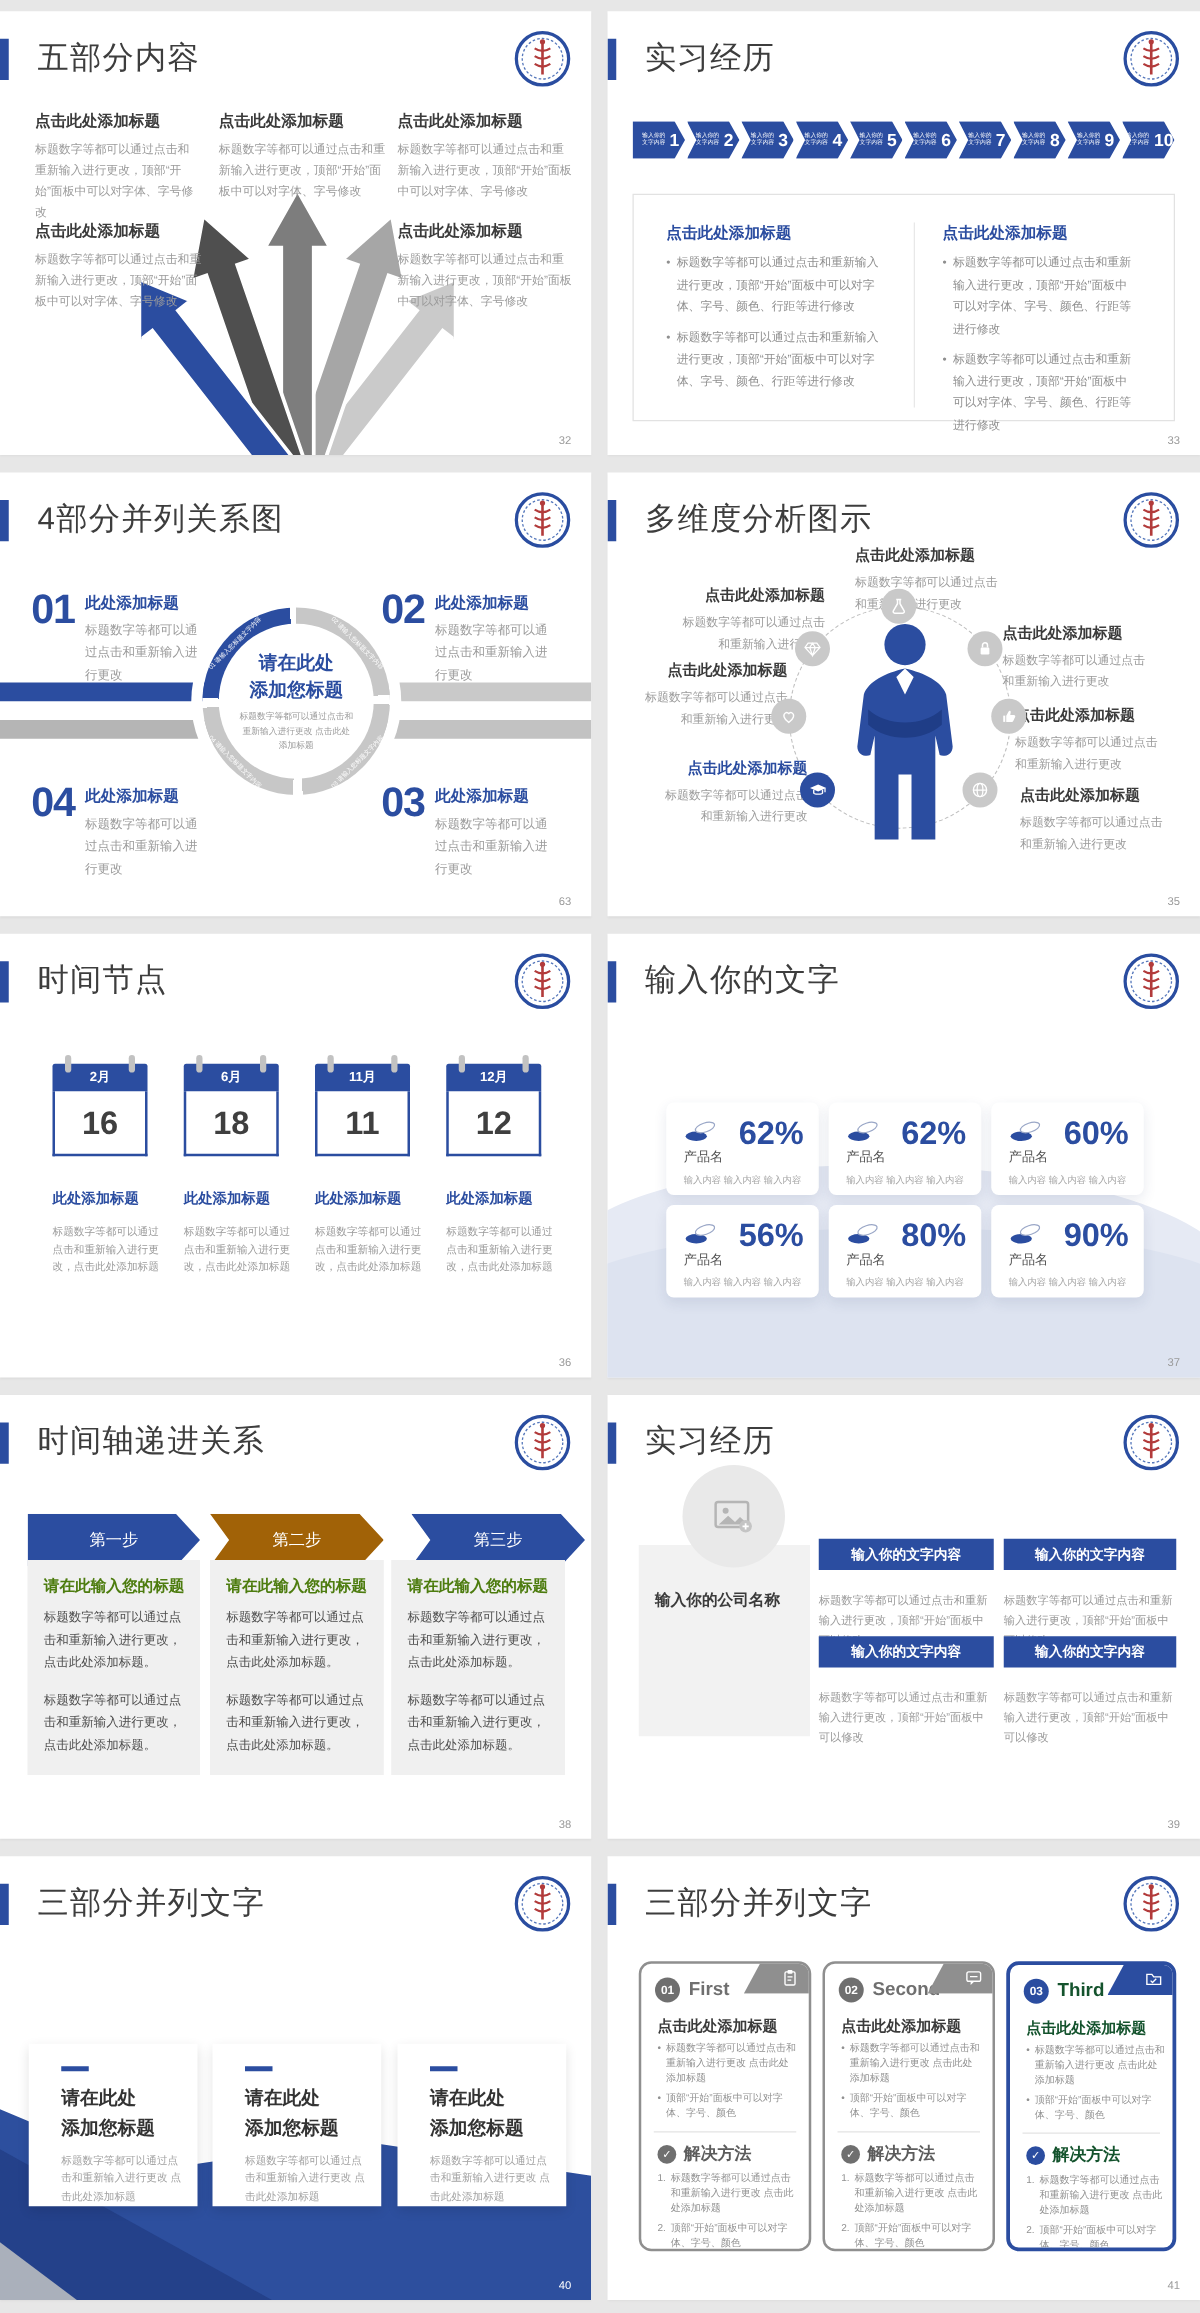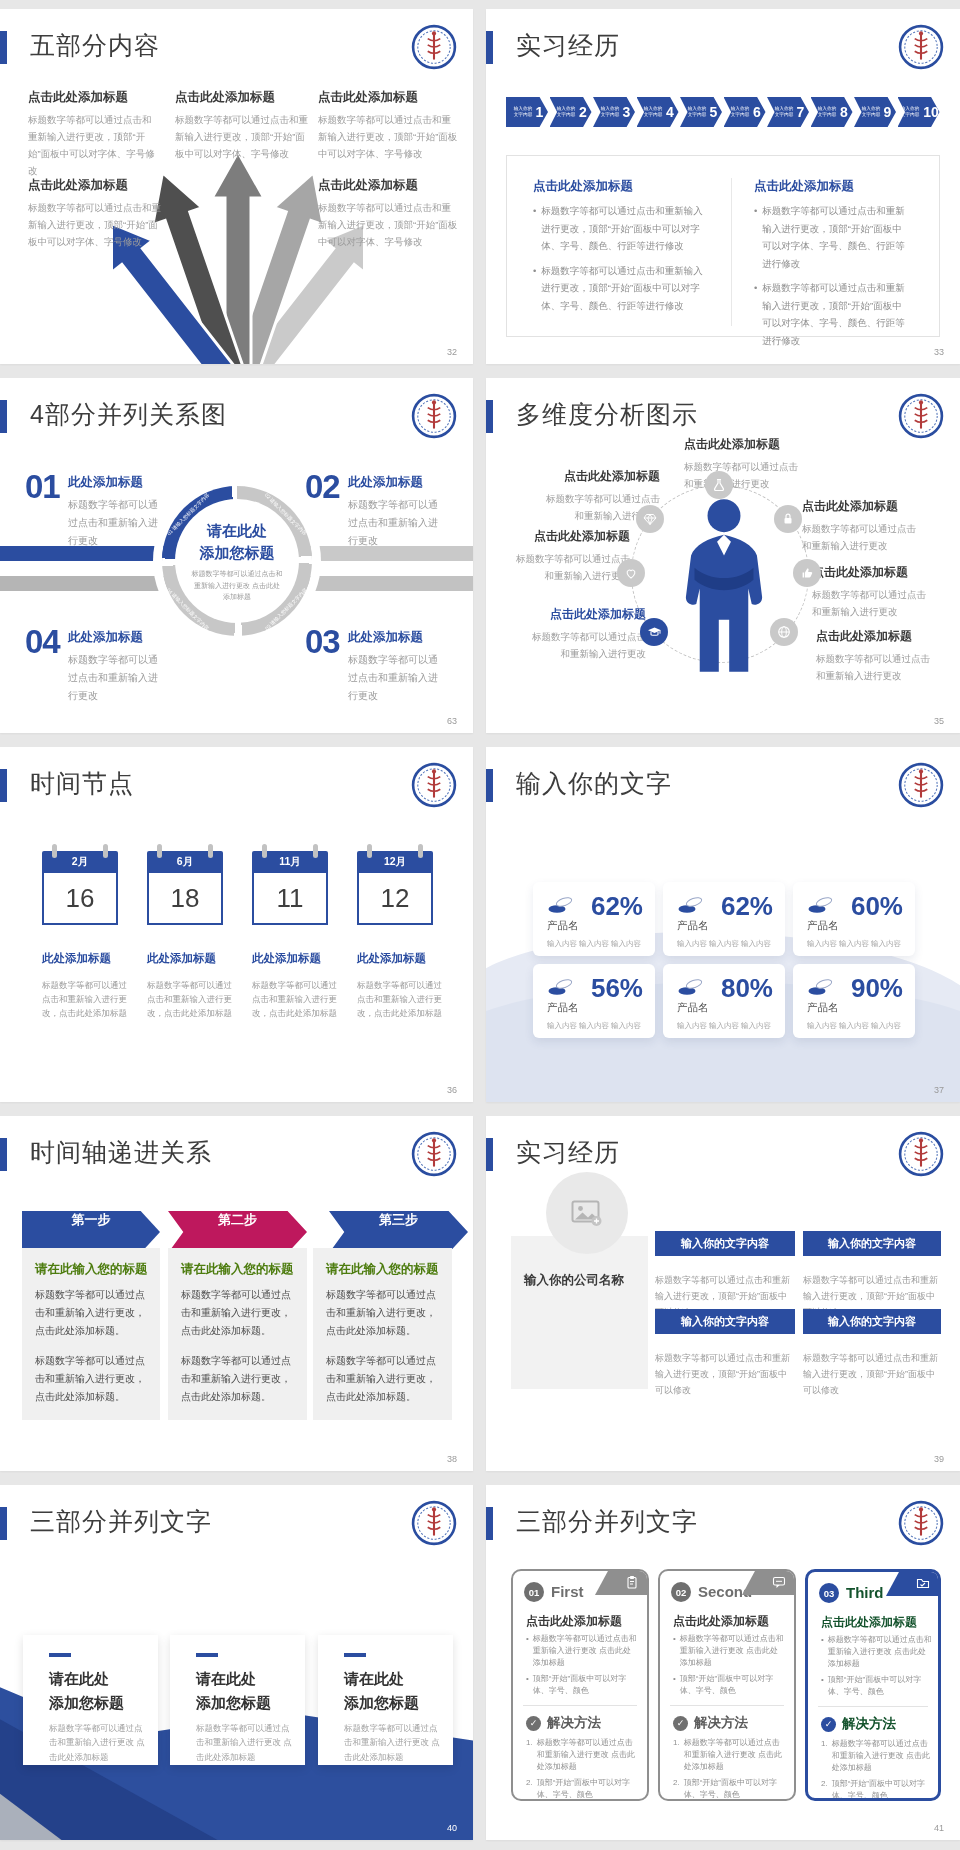--- a/index.html
+++ b/index.html
@@ -40,34 +40,34 @@
   .ring .cb{font-size:7px;color:#9b9b9b;line-height:1.6;width:92px;margin:5px 0 0}
   .rlbl{position:absolute;width:72px;text-align:center;font-size:5px;color:#fff;z-index:3;white-space:nowrap}
   
   .dash-circle{position:absolute;left:145px;top:107px;width:176px;height:176px;border:1.5px dashed #c3c3c3;border-radius:50%}
   .node{position:absolute;width:28px;height:28px;border-radius:50%;background:#c9c9c9;display:flex;align-items:center;justify-content:center;z-index:2}
   .node.bluebg{background:#2b4da0}
   
   .cal{position:absolute;width:76px;top:104px}
   .cal .top{position:relative;height:22px;background:#2b4da0;border-radius:2px 2px 0 0;color:#fff;font-size:10.5px;font-weight:bold;display:flex;align-items:center;justify-content:center}
   .cal .pin{position:absolute;top:-7px;width:5px;height:14px;background:#c2c2c2;border-radius:2.5px}
-  .cal .body{height:50px;border:2px solid #2b4da0;border-top:none;background:#fff;display:flex;align-items:center;justify-content:center;font-size:26px;font-weight:normal;color:#3f3f3f}
+  .cal .body{height:50px;border:2px solid #2b4da0;border-top:none;background:#fff;display:flex;align-items:center;justify-content:center;font-size:26px;font-weight:bold;color:#3f3f3f}
   .cal-t{position:absolute;top:204px;font-size:11.5px;font-weight:bold;color:#2b4da0;white-space:nowrap}
   .cal-b{position:absolute;top:222px;width:88px;font-size:8.5px;color:#9b9b9b;line-height:1.7}
   
   .w1{position:absolute;left:-30px;right:-30px;bottom:-45px;height:215px;background:#e6eaf4;border-radius:45% 55% 0 0/70px 95px 0 0;z-index:0}
   .w2{position:absolute;left:-40px;right:-40px;bottom:-65px;height:185px;background:#dde3f0;border-radius:50% 50% 0 0/60px;z-index:0}
   .pcard{position:absolute;width:122px;height:74px;background:#fff;border-radius:6px;box-shadow:0 4px 10px rgba(40,60,110,.10);z-index:1}
   .pcard .pname{position:absolute;left:14px;top:37px;font-size:10.5px;color:#4f4f4f}
   .pcard .pct{position:absolute;right:12px;top:9px;font-size:26px;font-weight:bold;color:#2b4da0}
   .pcard .sub{position:absolute;left:0;right:0;bottom:7px;text-align:center;font-size:7.5px;color:#a5a5a5}
   
-  .arw{position:absolute;top:95px;height:42px;background:#2b4da0;color:#fff;font-size:13px;font-weight:bold;display:flex;align-items:flex-start;justify-content:center;clip-path:polygon(0 0,86% 0,100% 50%,86% 100%,0 100%,11% 50%)}
+  .arw{position:absolute;top:95px;height:42px;background:#2b4da0;color:#fff;font-size:13px;font-weight:normal;display:flex;align-items:center;justify-content:center;clip-path:polygon(0 0,86% 0,100% 50%,86% 100%,0 100%,11% 50%)}
   .arw.first{clip-path:polygon(0 0,86% 0,100% 50%,86% 100%,0 100%)}
-  .arw.mid{background:#be185d}
+  .arw.mid{background:#a16207}
   .gbox{position:absolute;top:132px;height:172px;background:#f0f0f0;box-sizing:border-box;padding:13px 13px}
   .gbox h4{margin:0 0 8px;font-size:12.5px;color:#4d7c0f;white-space:nowrap}
   .gbox p{margin:0;font-size:10px;color:#4d4d4d;line-height:1.78}
   .gbox p+p{margin-top:13px}
   
   .h8{position:absolute;height:25px;background:#2b4da0;color:#fff;font-weight:bold;font-size:11px;display:flex;align-items:center;justify-content:center;z-index:2}
   .b8{position:absolute;font-size:9px;color:#9b9b9b;line-height:1.78}
   
   .wv1{position:absolute;inset:0;background:#2d4f9e;clip-path:polygon(0 57%,25% 71%,60% 64%,100% 72%,100% 100%,0 100%);z-index:1}
   .wv2{position:absolute;inset:0;background:#24418a;clip-path:polygon(0 66%,46% 100%,0 100%);z-index:1}

